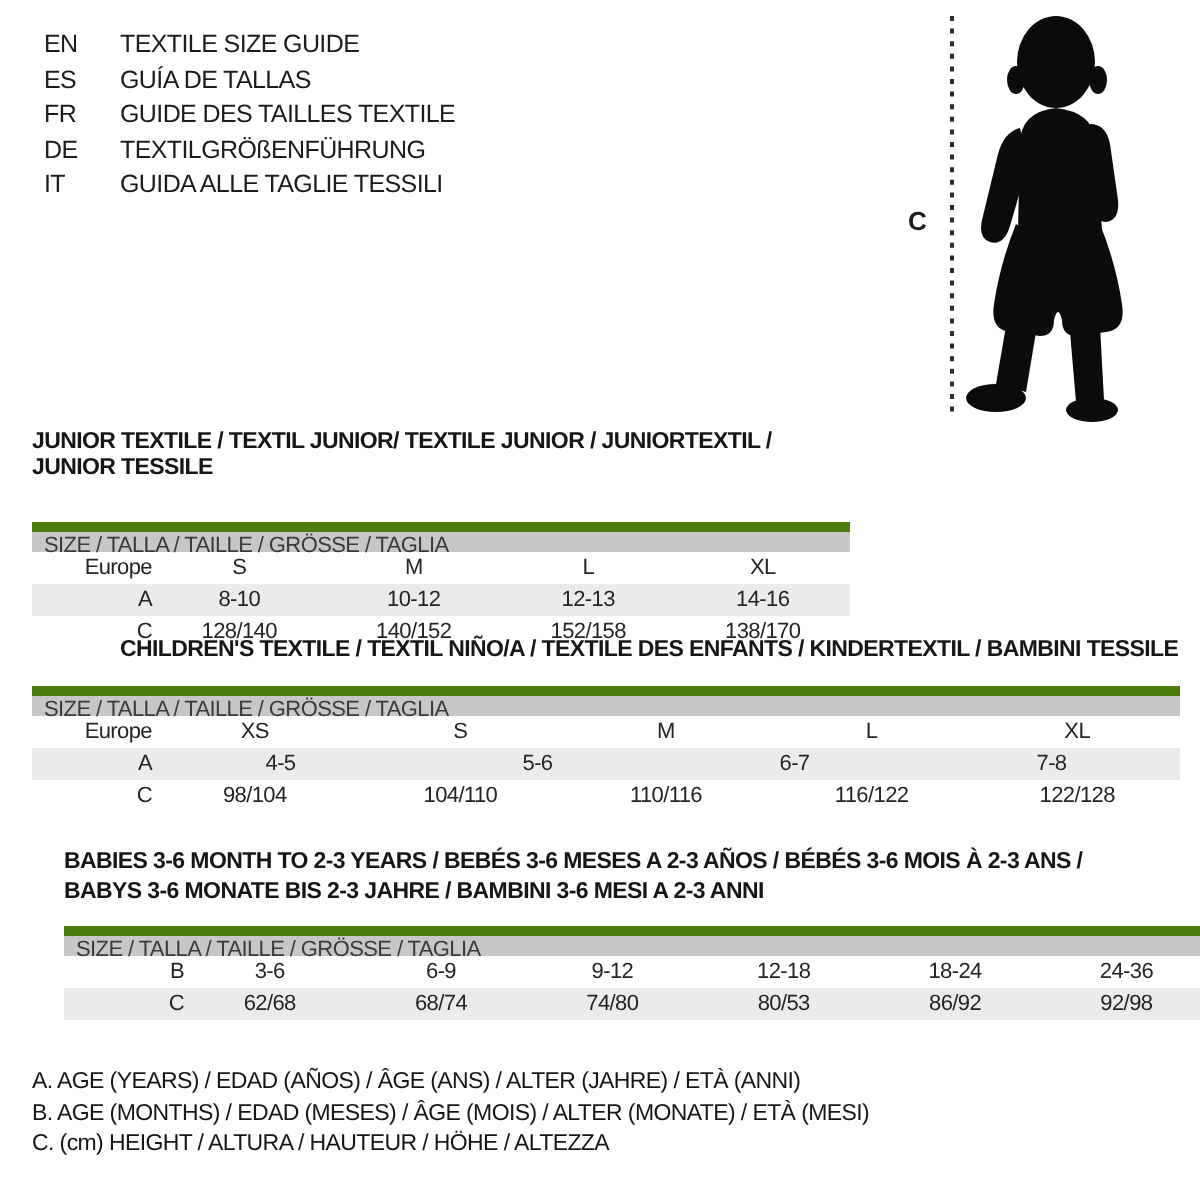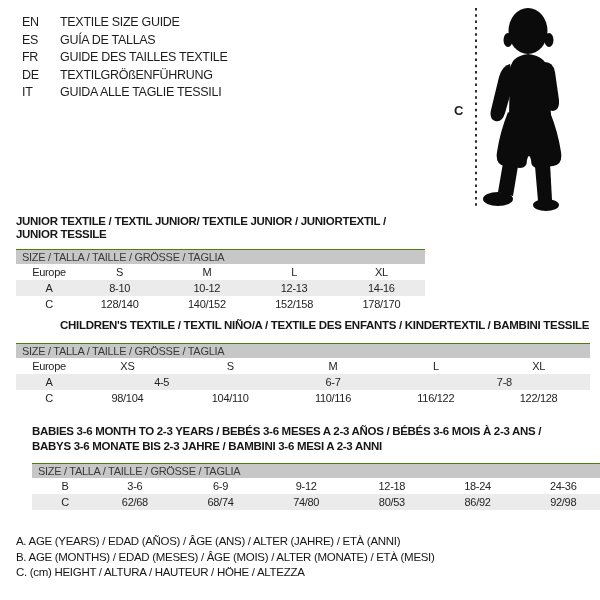--- a/index.html
+++ b/index.html
@@ -14,31 +14,31 @@
   .lang-code{width:38px;}
   
   .figure{position:absolute;left:450px;top:0;width:150px;height:215px;}
   .figure svg{position:absolute;left:0;top:0;}
   .c-label{position:absolute;left:4px;top:103px;font-size:13px;font-weight:700;}
   
   .section{position:absolute;left:16px;}
   .s1{top:215px;width:409px;}
   .s2{top:319px;width:574px;}
   .s3{top:424px;width:574px;margin-left:16px;}
-  .tbl-title{font-size:11.5px;font-weight:700;line-height:13px;margin-bottom:8px;color:#161616;}
+  .tbl-title{font-size:11.5px;font-weight:700;line-height:13px;margin-bottom:20px;color:#161616;}
   .s2 .tbl-title{margin-bottom:11px;margin-left:44px;}
   .s3 .tbl-title{line-height:15px;margin-bottom:9px;}
   .tbl{width:100%;}
   .band{
-    background:#c7c7c7;border-top:1px solid #4d7c0f;height:15px;line-height:15px;
+    background:#c7c7c7;border-top:5px solid #4d7c0f;height:15px;line-height:15px;
     font-size:11px;color:#3a3a3a;padding-left:6px;box-sizing:border-box;
   }
   .row{display:flex;height:16px;line-height:16px;font-size:11px;color:#242424;}
   .row.shaded{background:#ebebeb;}
-  .row-label{width:60px;padding-left:6px;box-sizing:border-box;text-align:center;}
+  .row-label{width:60px;padding-left:6px;box-sizing:border-box;text-align:right;}
   .cell{flex:1;text-align:center;}
   
   .legend{position:absolute;left:16px;top:534px;font-size:11.5px;font-weight:400;line-height:15.5px;color:#161616;}
 </style>
 </head>
 <body>
 
 <div class="langs">
   <div class="lang-row">
     <span class="lang-code">EN</span>
@@ -100,21 +100,21 @@
         <div class="cell">8-10</div>
         <div class="cell">10-12</div>
         <div class="cell">12-13</div>
         <div class="cell">14-16</div>
       </div>
       <div class="row">
         <div class="row-label">C</div>
         <div class="cell">128/140</div>
         <div class="cell">140/152</div>
         <div class="cell">152/158</div>
-        <div class="cell">178/170</div>
+        <div class="cell">138/170</div>
       </div>
     </div>
 </div>
 
 <div class="section s2">
   <div class="tbl-title">
       <div>CHILDREN'S TEXTILE / TEXTIL NIÑO/A / TEXTILE DES ENFANTS / KINDERTEXTIL / BAMBINI TESSILE</div>
     </div>
   <div class="tbl">
     <div class="band">SIZE / TALLA / TAILLE / GRÖSSE / TAGLIA</div>
@@ -122,20 +122,21 @@
         <div class="row-label">Europe</div>
         <div class="cell">XS</div>
         <div class="cell">S</div>
         <div class="cell">M</div>
         <div class="cell">L</div>
         <div class="cell">XL</div>
       </div>
       <div class="row shaded">
         <div class="row-label">A</div>
         <div class="cell">4-5</div>
+        <div class="cell">5-6</div>
         <div class="cell">6-7</div>
         <div class="cell">7-8</div>
       </div>
       <div class="row">
         <div class="row-label">C</div>
         <div class="cell">98/104</div>
         <div class="cell">104/110</div>
         <div class="cell">110/116</div>
         <div class="cell">116/122</div>
         <div class="cell">122/128</div>

